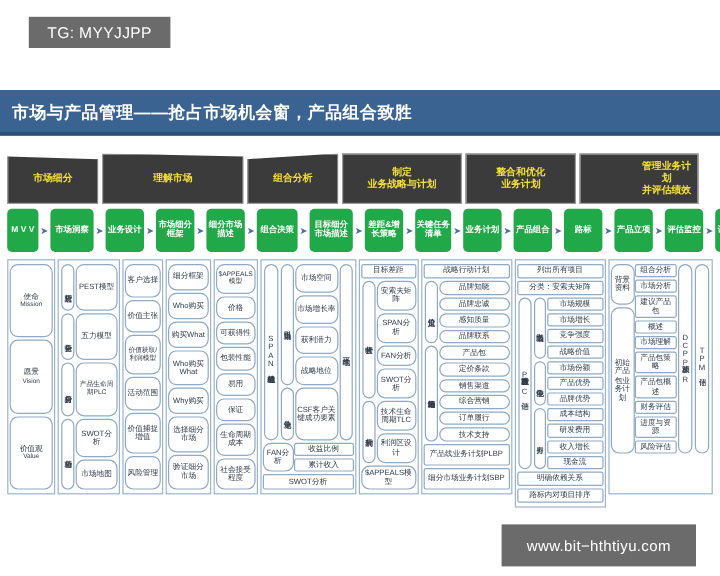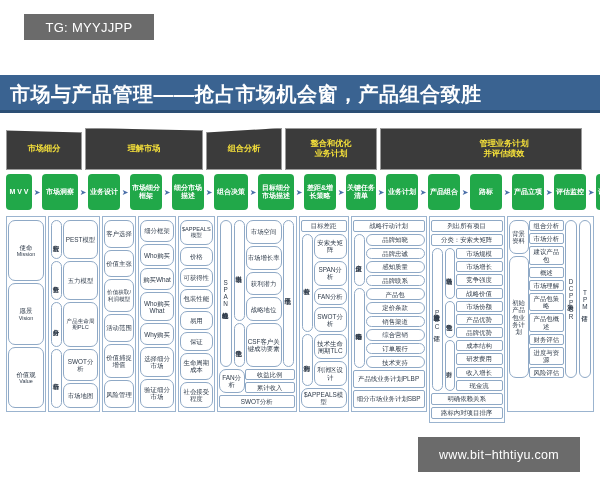--- a/index.html
+++ b/index.html
@@ -8,32 +8,32 @@
     background:#ffffff;
     font-family:"Liberation Sans","DejaVu Sans",sans-serif;
     position:relative;
   }
   
   .tag{
     position:absolute;background:#6b6b6b;color:#ffffff;
     font-size:13px;letter-spacing:.3px;
     display:flex;align-items:center;justify-content:center;
   }
-  #tg-tag{left:24px;top:14px;width:130px;height:26px;font-size:13px;}
+  #tg-tag{left:24px;top:14px;width:118px;height:26px;font-size:13px;}
   #site-tag{left:418px;top:437px;width:162px;height:35px;font-size:12.5px;}
 
   
   #title-band{
     position:absolute;left:0;top:75px;width:600px;height:38px;
     background:#3a6391;
     display:flex;align-items:center;
   }
   #title-band .bar{position:absolute;left:0;bottom:0;width:600px;height:3px;background:#2c4f75;}
   #title-text{
-    color:#ffffff;font-weight:bold;font-size:20px;
+    color:#ffffff;font-weight:bold;font-size:14px;
     padding-left:10px;letter-spacing:.5px;white-space:nowrap;
   }
 
   
   #phase-row{
     position:absolute;left:6px;top:128px;width:588px;height:42px;
     display:flex;align-items:stretch;
   }
   .phase{
     position:relative;background:#3b3b3b;color:#f5e03a;
@@ -124,20 +124,24 @@
 <div id="phase-row">
   <div class="phase p2">
       <span>市场细分</span>
     </div>
   <div class="phase p1">
       <span>理解市场</span>
     </div>
   <div class="phase p3">
       <span>组合分析</span>
     </div>
+  <div class="phase p4">
+      <span style="white-space:pre-line">制定
+业务战略与计划</span>
+    </div>
   <div class="phase p5">
       <span style="white-space:pre-line">整合和优化
 业务计划</span>
     </div>
   <div class="phase p6">
       <span style="white-space:pre-line">管理业务计划
 并评估绩效</span>
     </div>
 </div>
 

